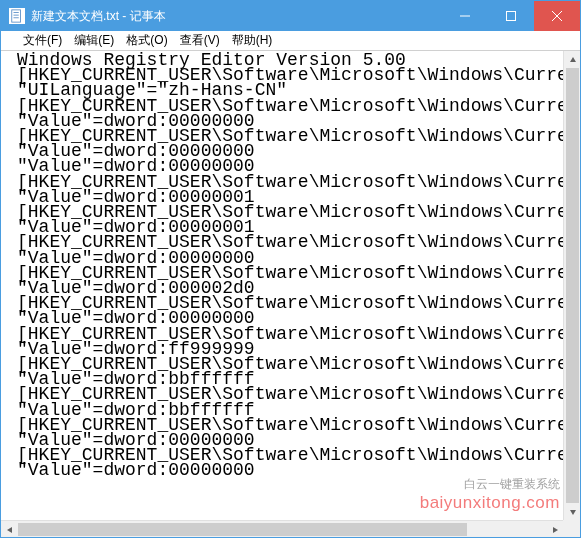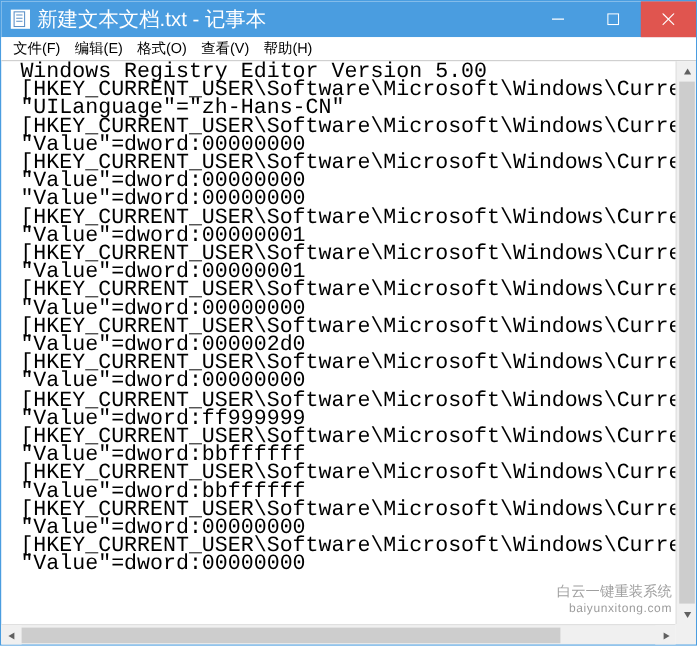--- a/index.html
+++ b/index.html
@@ -23,37 +23,37 @@
 }
 .titlebar .icon {
   width: 16px; height: 16px;
   background: #fff;
   margin-right: 6px;
   display: inline-flex;
   align-items: center;
   justify-content: center;
 }
 .titlebar .icon svg { width: 14px; height: 14px; }
-.titlebar .title { flex: 0 0 auto; font-size: 17px; }
+.titlebar .title { flex: 0 0 auto; font-size: 12px; }
 .titlebar .spacer { flex: 1; }
 .win-btns { display: flex; height: 100%; }
 .win-btn {
   width: 46px; height: 100%;
   display: flex; align-items: center; justify-content: center;
   color: #fff;
 }
 .win-btn.close { background: #e0554f; }
 .win-btn svg { width: 10px; height: 10px; stroke: #fff; stroke-width: 1; fill: none; }
 .menubar {
   height: 20px;
   background: #fff;
   border-bottom: 1px solid #d0d0d0;
   display: flex;
   align-items: center;
-  padding: 0 4px;
+  padding: 0 16px;
   font-size: 12px;
 }
 .menu-item { padding: 1px 6px; cursor: default; }
 .content-wrap {
   position: relative;
   height: calc(100% - 50px);
 }
 .content {
   font-family: "SimSun", "NSimSun", "Courier New", monospace;
   font-size: 18px;
@@ -108,21 +108,21 @@
 }
 .watermark {
   position: absolute;
   right: 20px; bottom: 24px;
   text-align: right;
   color: #888; opacity: 0.7;
   font-size: 12px;
   pointer-events: none;
 }
 .watermark .line1 { color: #777; font-weight: 500; }
-.watermark .line2 { color: #737373; font-size: 10px; letter-spacing: 0.5px; }
+.watermark .line2 { color: #ef4444; font-size: 17px; letter-spacing: 0.5px; }
 </style>
 </head>
 <body>
 
 <div class="titlebar">
   <span class="icon">
     <svg viewBox="0 0 16 16">
         <rect x="2" y="1" width="10" height="14" fill="#fff" stroke="#5a8fc7" stroke-width="1"></rect>
         <line x1="4" y1="4" x2="10" y2="4" stroke="#5a8fc7"></line>
         <line x1="4" y1="7" x2="10" y2="7" stroke="#5a8fc7"></line>

